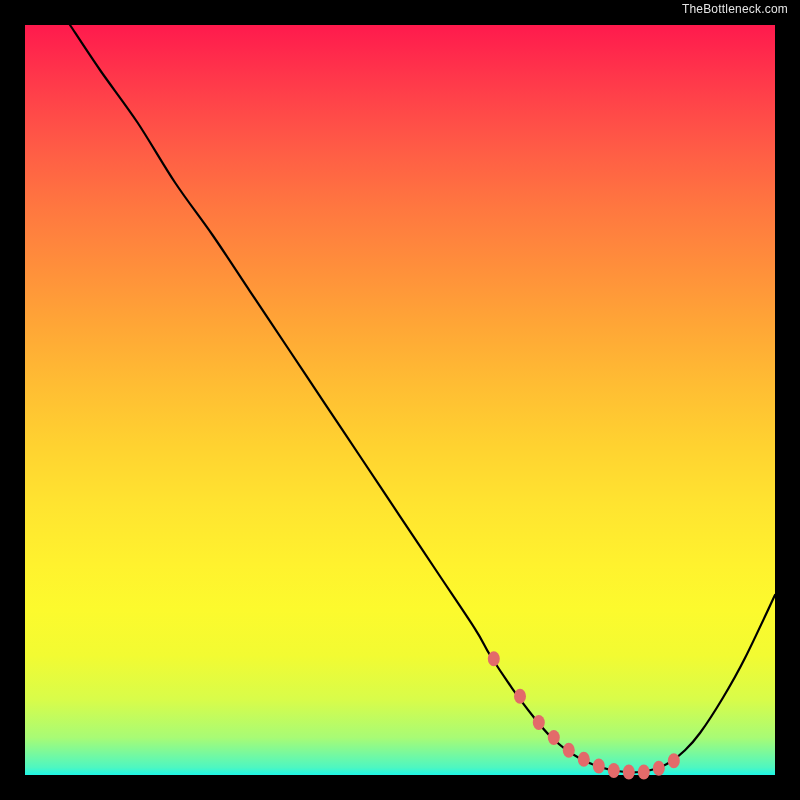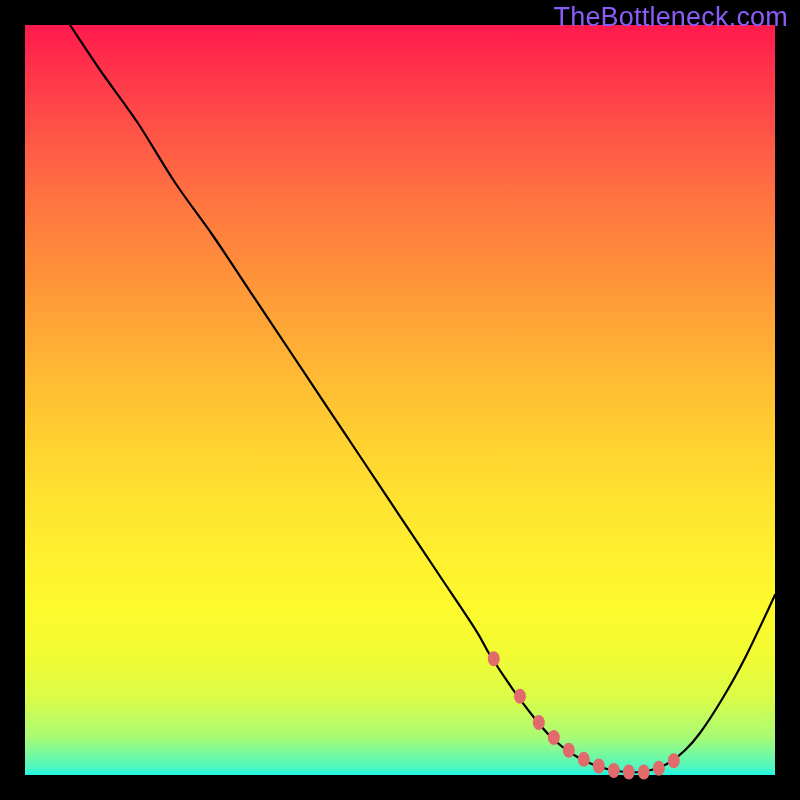--- a/index.html
+++ b/index.html
@@ -41,22 +41,22 @@
     top: 25px;
     width: 750px;
     height: 750px;
     overflow: visible;
   }
   .watermark {
     position: absolute;
     top: 2px;
     right: 12px;
     font-family: Arial, Helvetica, sans-serif;
-    font-size: 27px;
-    color: #8b5cf6;
+    font-size: 12px;
+    color: #e5e5e5;
     letter-spacing: 0.2px;
   }
 </style>
 </head>
 <body>
 <div class="frame">
 
   <div class="plot-area"></div>
 
   <svg class="overlay" viewBox="0 0 750 750">

